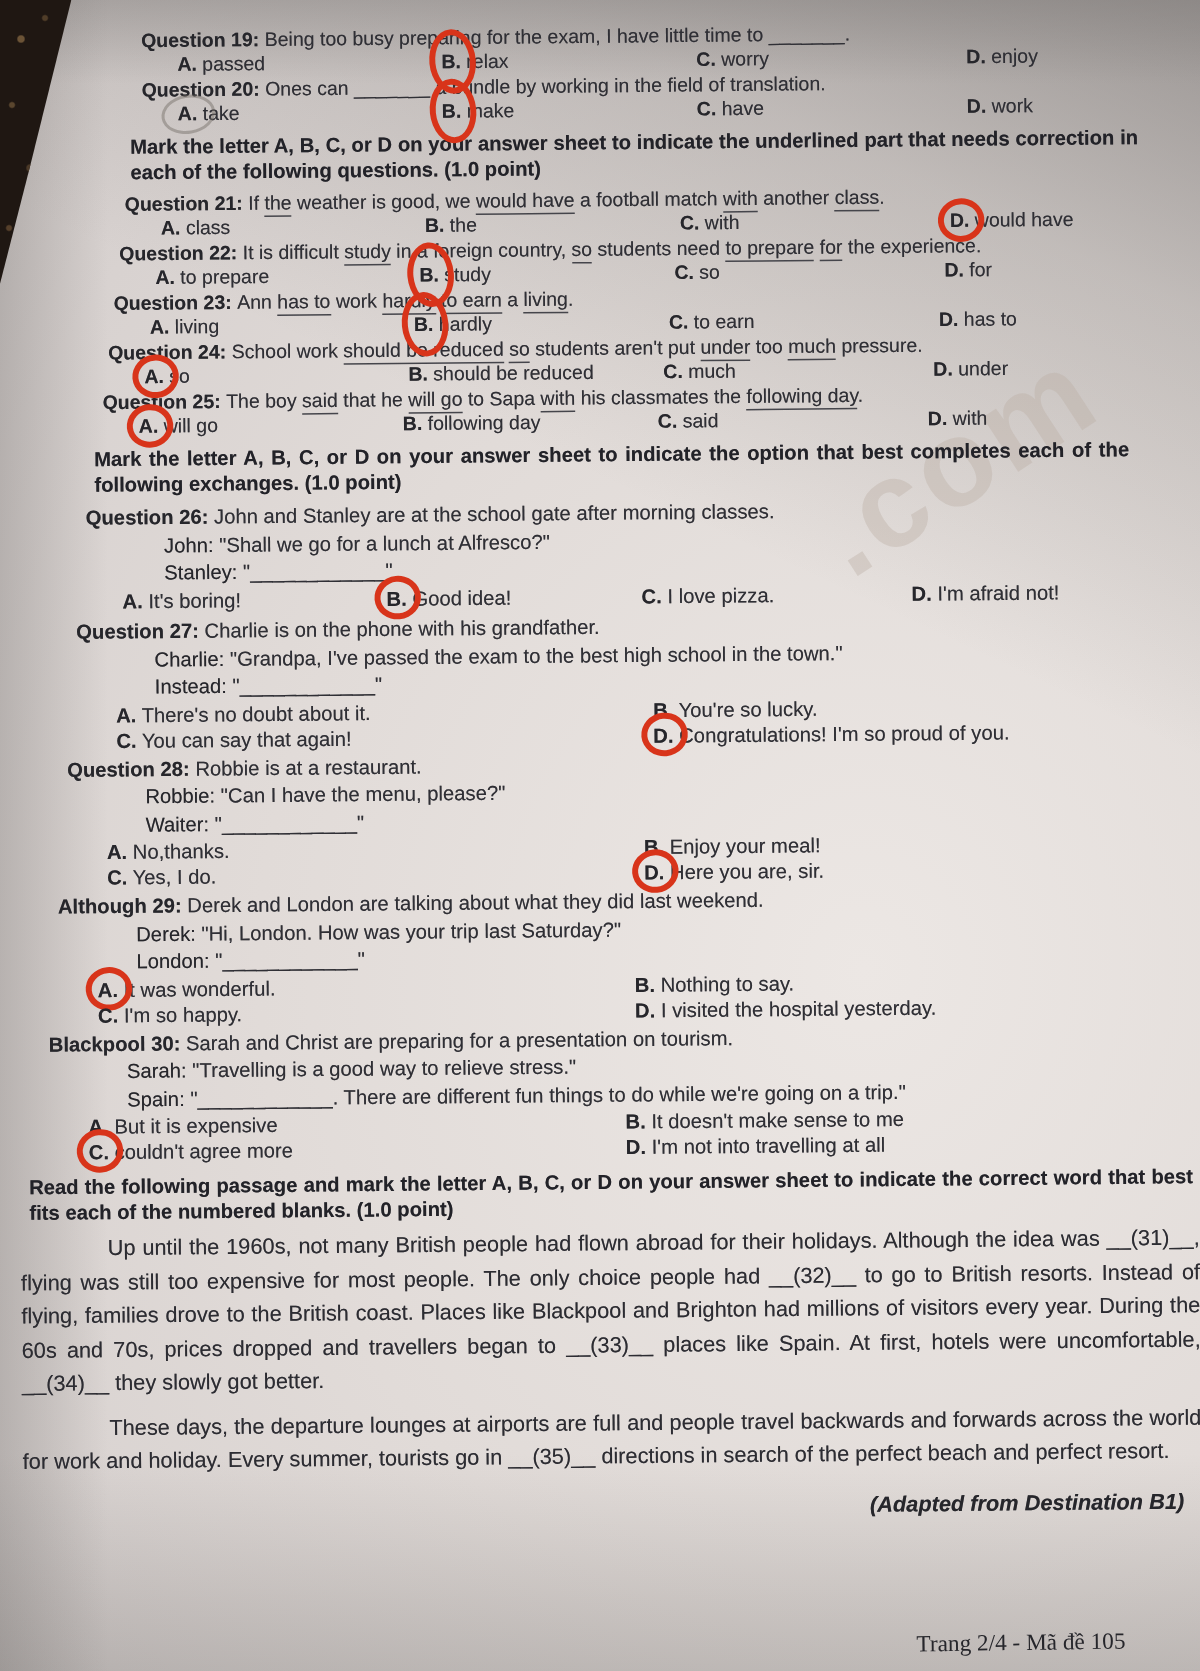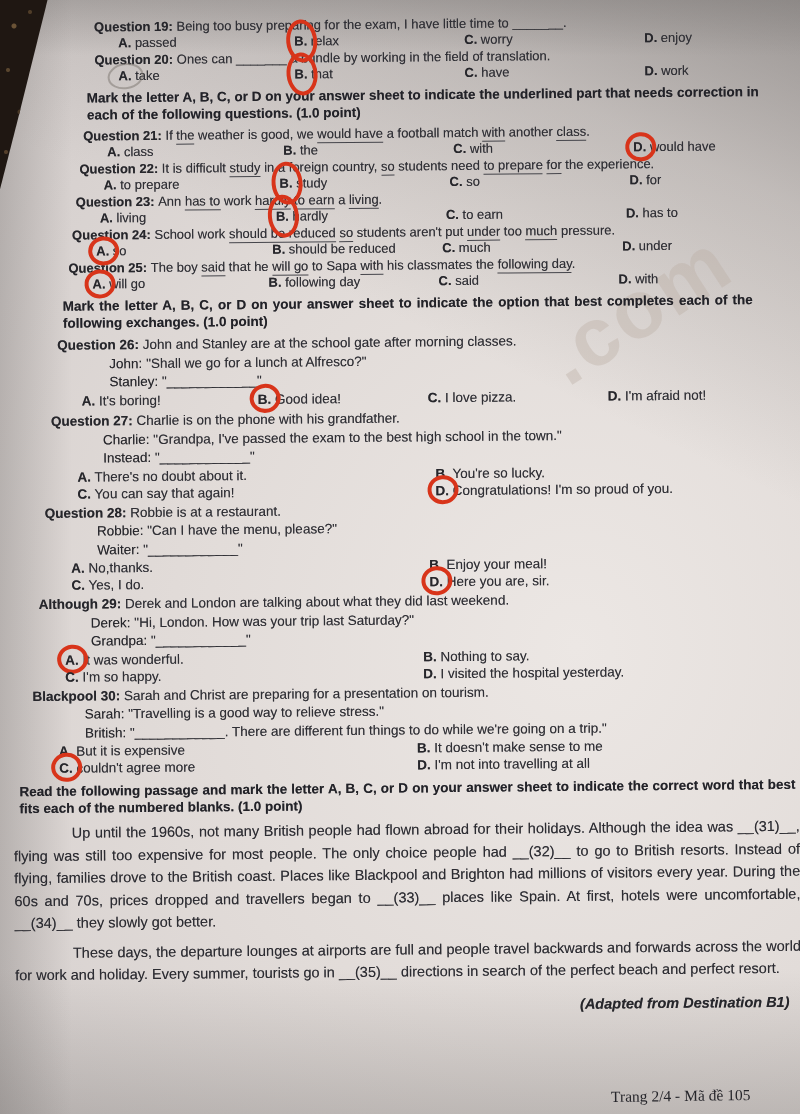--- a/index.html
+++ b/index.html
@@ -91,21 +91,21 @@
           <span class="opt"><span class="letter">A.</span><span class="otext"> passed</span></span>
           <span class="opt"><span class="letter tall">B.<span class="ring"></span></span><span class="otext"> relax</span></span>
           <span class="opt"><span class="letter">C.</span><span class="otext"> worry</span></span>
           <span class="opt"><span class="letter">D.</span><span class="otext"> enjoy</span></span>
         </div>
       </div>
       <div class="sec s1">
         <div class="qline"><span class="qnum">Question 20: </span><span>Ones can </span><span>_______</span><span> a bundle by working in the field of translation.</span></div>
         <div class="opts4">
           <span class="opt"><span class="letter">A.<span class="pring"></span></span><span class="otext"> take</span></span>
-          <span class="opt"><span class="letter tall">B.<span class="ring"></span></span><span class="otext"> that</span></span>
+          <span class="opt"><span class="letter tall">B.<span class="ring"></span></span><span class="otext"> make</span></span>
           <span class="opt"><span class="letter">C.</span><span class="otext"> have</span></span>
           <span class="opt"><span class="letter">D.</span><span class="otext"> work</span></span>
         </div>
       </div>
       <div class="sec s2 instr">Mark the letter A, B, C, or D on your answer sheet to indicate the underlined part that needs correction in each of the following questions. (1.0 point)</div>
       <div class="sec s3">
         <div class="qline"><span class="qnum">Question 21: </span><span>If </span><span class="u">the</span><span> weather is good, we </span><span class="u">would have</span><span> a football match </span><span class="u">with</span><span> another </span><span class="u">class</span><span>.</span></div>
         <div class="opts4">
           <span class="opt"><span class="letter">A.</span><span class="otext"> class</span></span>
           <span class="opt"><span class="letter">B.</span><span class="otext"> the</span></span>
@@ -179,32 +179,32 @@
         <div class="opts2">
           <span class="opt"><span class="letter">A.</span><span class="otext"> No,thanks.</span></span>
           <span class="opt"><span class="letter">B.</span><span class="otext"> Enjoy your meal!</span></span>
           <span class="opt"><span class="letter">C.</span><span class="otext"> Yes, I do.</span></span>
           <span class="opt"><span class="letter">D.<span class="ring"></span></span><span class="otext"> Here you are, sir.</span></span>
         </div>
       </div>
       <div class="sec s12 dialog">
         <div class="qline"><span class="qnum">Although 29: </span><span>Derek and London are talking about what they did last weekend.</span></div>
         <div class="dline"><span class="speaker">Derek: </span><span>"Hi, London. How was your trip last Saturday?"</span></div>
-        <div class="dline"><span class="speaker">Grandpa: </span><span>"____________"</span></div>
+        <div class="dline"><span class="speaker">London: </span><span>"____________"</span></div>
         <div class="opts2">
           <span class="opt"><span class="letter">A.<span class="ring"></span></span><span class="otext"> It was wonderful.</span></span>
           <span class="opt"><span class="letter">B.</span><span class="otext"> Nothing to say.</span></span>
           <span class="opt"><span class="letter">C.</span><span class="otext"> I'm so happy.</span></span>
           <span class="opt"><span class="letter">D.</span><span class="otext"> I visited the hospital yesterday.</span></span>
         </div>
       </div>
       <div class="sec s13 dialog">
         <div class="qline"><span class="qnum">Blackpool 30: </span><span>Sarah and Christ are preparing for a presentation on tourism.</span></div>
         <div class="dline"><span class="speaker">Sarah: </span><span>"Travelling is a good way to relieve stress."</span></div>
-        <div class="dline"><span class="speaker">British: </span><span>"____________. There are different fun things to do while we're going on a trip."</span></div>
+        <div class="dline"><span class="speaker">Spain: </span><span>"____________. There are different fun things to do while we're going on a trip."</span></div>
         <div class="opts2">
           <span class="opt"><span class="letter">A.</span><span class="otext"> But it is expensive</span></span>
           <span class="opt"><span class="letter">B.</span><span class="otext"> It doesn't make sense to me</span></span>
           <span class="opt"><span class="letter">C.<span class="ring"></span></span><span class="otext"> couldn't agree more</span></span>
           <span class="opt"><span class="letter">D.</span><span class="otext"> I'm not into travelling at all</span></span>
         </div>
       </div>
       <div class="sec s14 instr">Read the following passage and mark the letter A, B, C, or D on your answer sheet to indicate the correct word that best fits each of the numbered blanks. (1.0 point)</div>
       <div class="sec s15 passage">
         <p class="ppar">Up until the 1960s, not many British people had flown abroad for their holidays. Although the idea was __(31)__, flying was still too expensive for most people. The only choice people had __(32)__ to go to British resorts. Instead of flying, families drove to the British coast. Places like Blackpool and Brighton had millions of visitors every year. During the 60s and 70s, prices dropped and travellers began to __(33)__ places like Spain. At first, hotels were uncomfortable, __(34)__ they slowly got better.</p>

